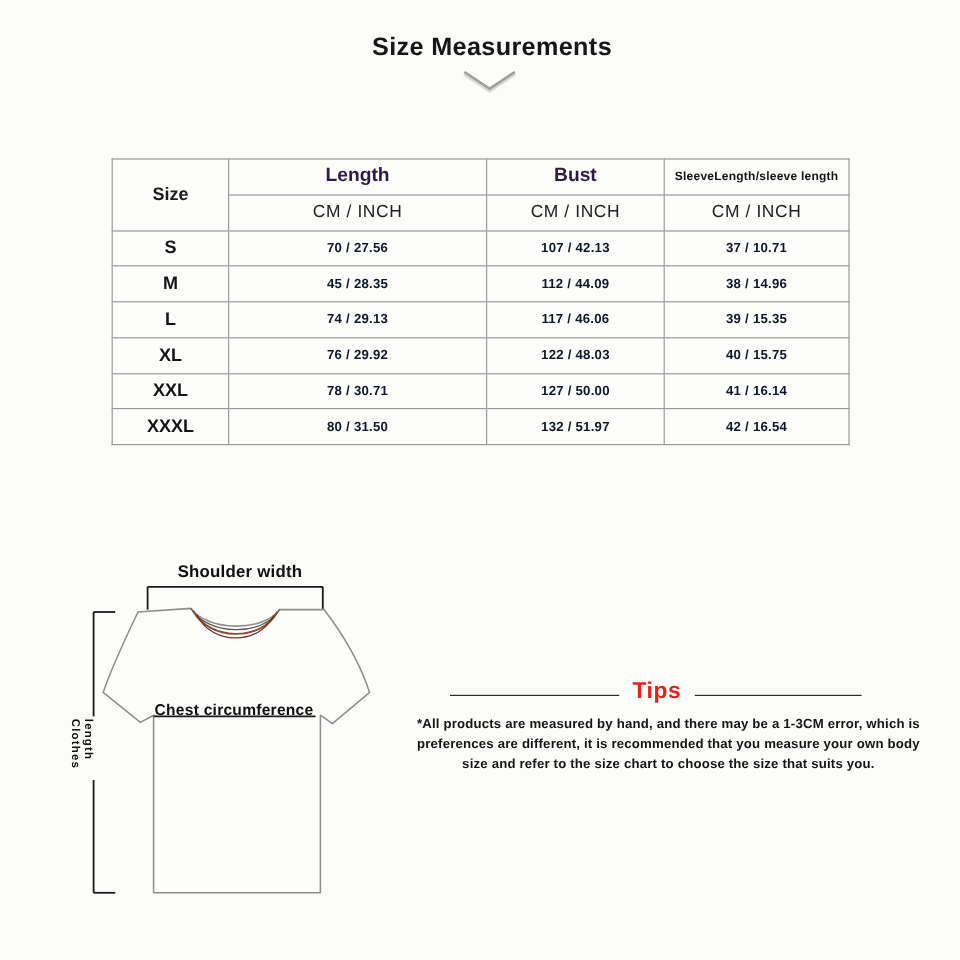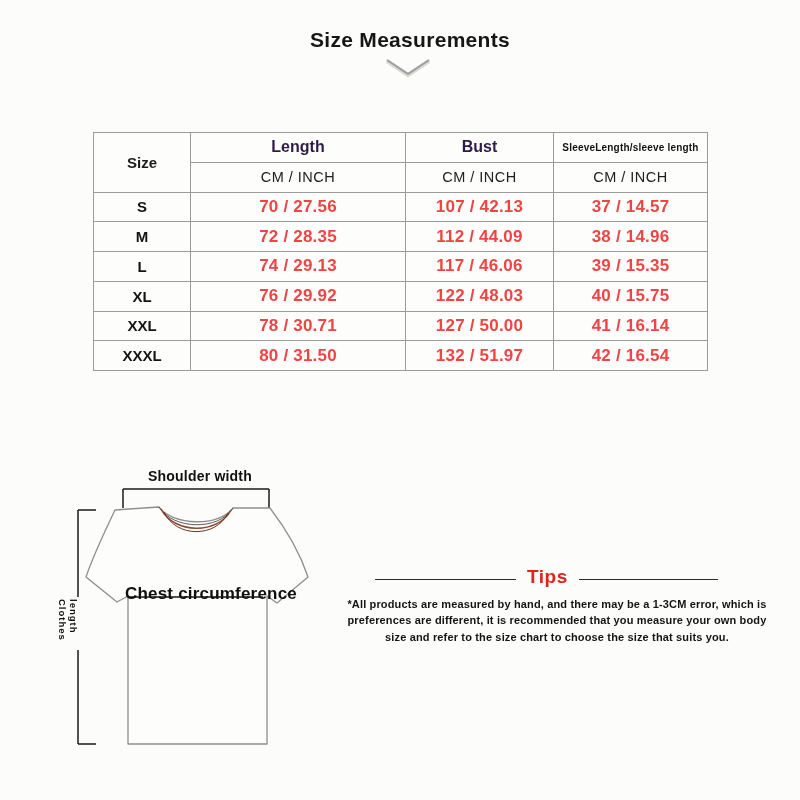--- a/index.html
+++ b/index.html
@@ -30,29 +30,29 @@
   .size-table tr{height:29.75px;}
   .col-size{width:97px;}
   .col-length{width:215px;}
   .col-bust{width:148px;}
   .col-sleeve{width:154px;}
   .th-size{font-size:15px;font-weight:bold;color:#1b1b1b;margin-top:30px;}
   .th-main{font-size:16px;font-weight:bold;color:#2f1c44;}
   .th-sleeve{font-size:10px;font-weight:bold;color:#141414;letter-spacing:.2px;}
   .th-unit{font-size:14.5px;font-weight:normal;color:#202020;letter-spacing:.5px;}
   .cell-size{font-size:15px;font-weight:bold;color:#141414;}
-  .cell-val{font-size:17px;font-weight:bold;color:#ef4444;letter-spacing:.2px;}
+  .cell-val{font-size:11px;font-weight:bold;color:#0f172a;letter-spacing:.2px;}
 
   
   .diagram-svg{left:55px;top:450px;}
   .diagram-label{
     font-weight:bold;color:#101010;text-align:center;white-space:nowrap;
   }
   .shoulder-label{left:138px;top:468px;width:124px;font-size:14px;letter-spacing:.2px;}
-  .chest-label{left:125px;top:584px;width:140px;font-size:17px;letter-spacing:.2px;}
+  .chest-label{left:125px;top:584px;width:140px;font-size:13px;letter-spacing:.2px;}
   .clothes-label{
     left:57px;top:599px;
     writing-mode:vertical-lr;
     font-size:9.5px;font-weight:bold;letter-spacing:1px;line-height:11px;
     color:#101010;text-align:left;
   }
   .clothes-label span{display:block;}
 
   
   .tips-header{
@@ -100,25 +100,25 @@
       <th class="th-unit">CM / INCH</th>
       <th class="th-unit">CM / INCH</th>
       <th class="th-unit">CM / INCH</th>
     </tr>
   </thead>
   <tbody>
     <tr>
       <td class="cell-size">S</td>
       <td class="cell-val">70 / 27.56</td>
       <td class="cell-val">107 / 42.13</td>
-      <td class="cell-val">37 / 14.57</td>
+      <td class="cell-val">37 / 10.71</td>
     </tr>
     <tr>
       <td class="cell-size">M</td>
-      <td class="cell-val">72 / 28.35</td>
+      <td class="cell-val">45 / 28.35</td>
       <td class="cell-val">112 / 44.09</td>
       <td class="cell-val">38 / 14.96</td>
     </tr>
     <tr>
       <td class="cell-size">L</td>
       <td class="cell-val">74 / 29.13</td>
       <td class="cell-val">117 / 46.06</td>
       <td class="cell-val">39 / 15.35</td>
     </tr>
     <tr>

